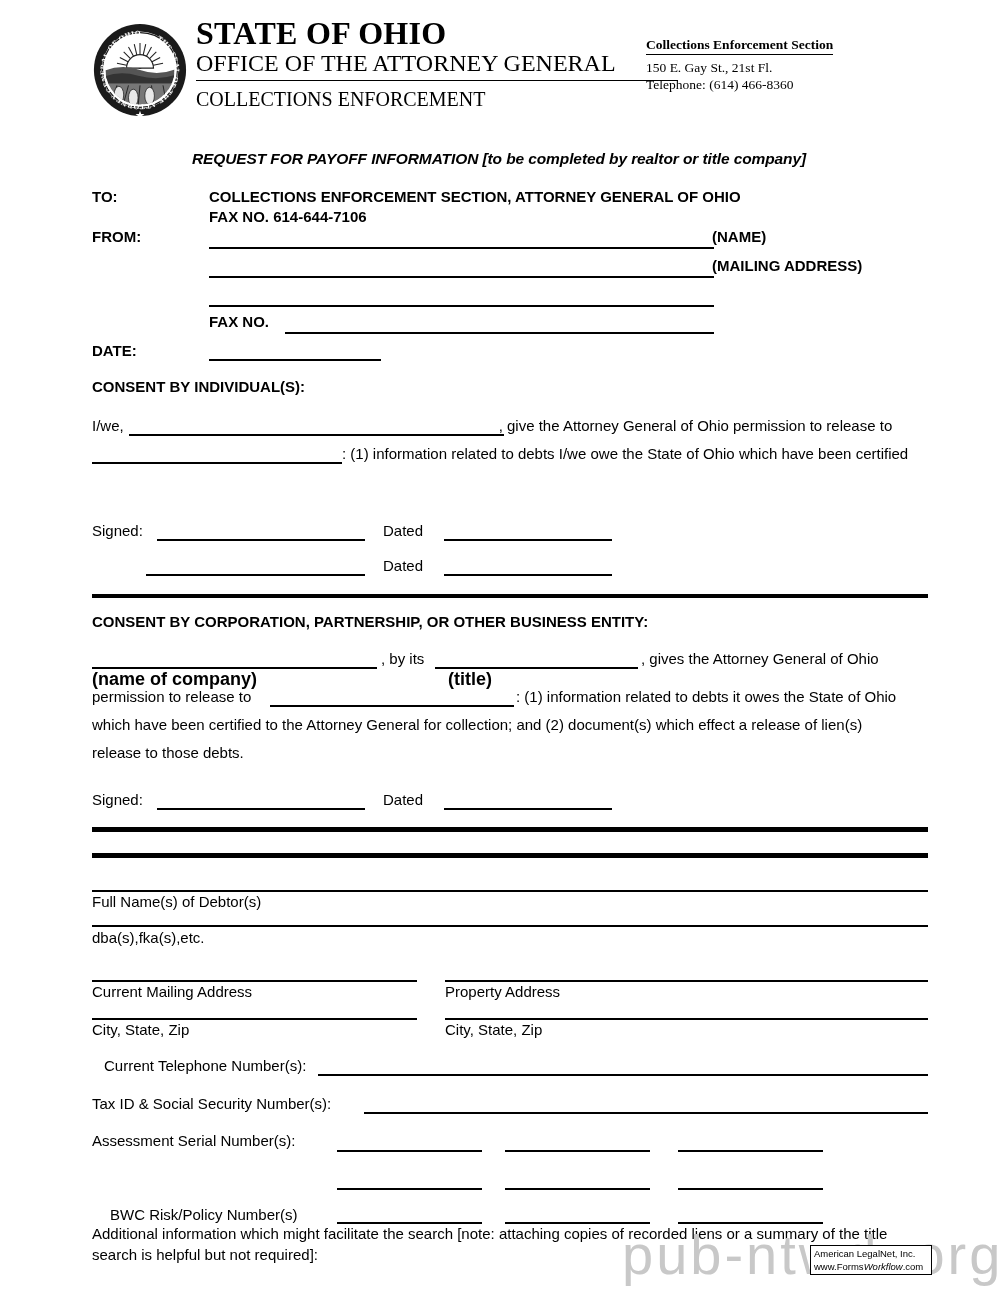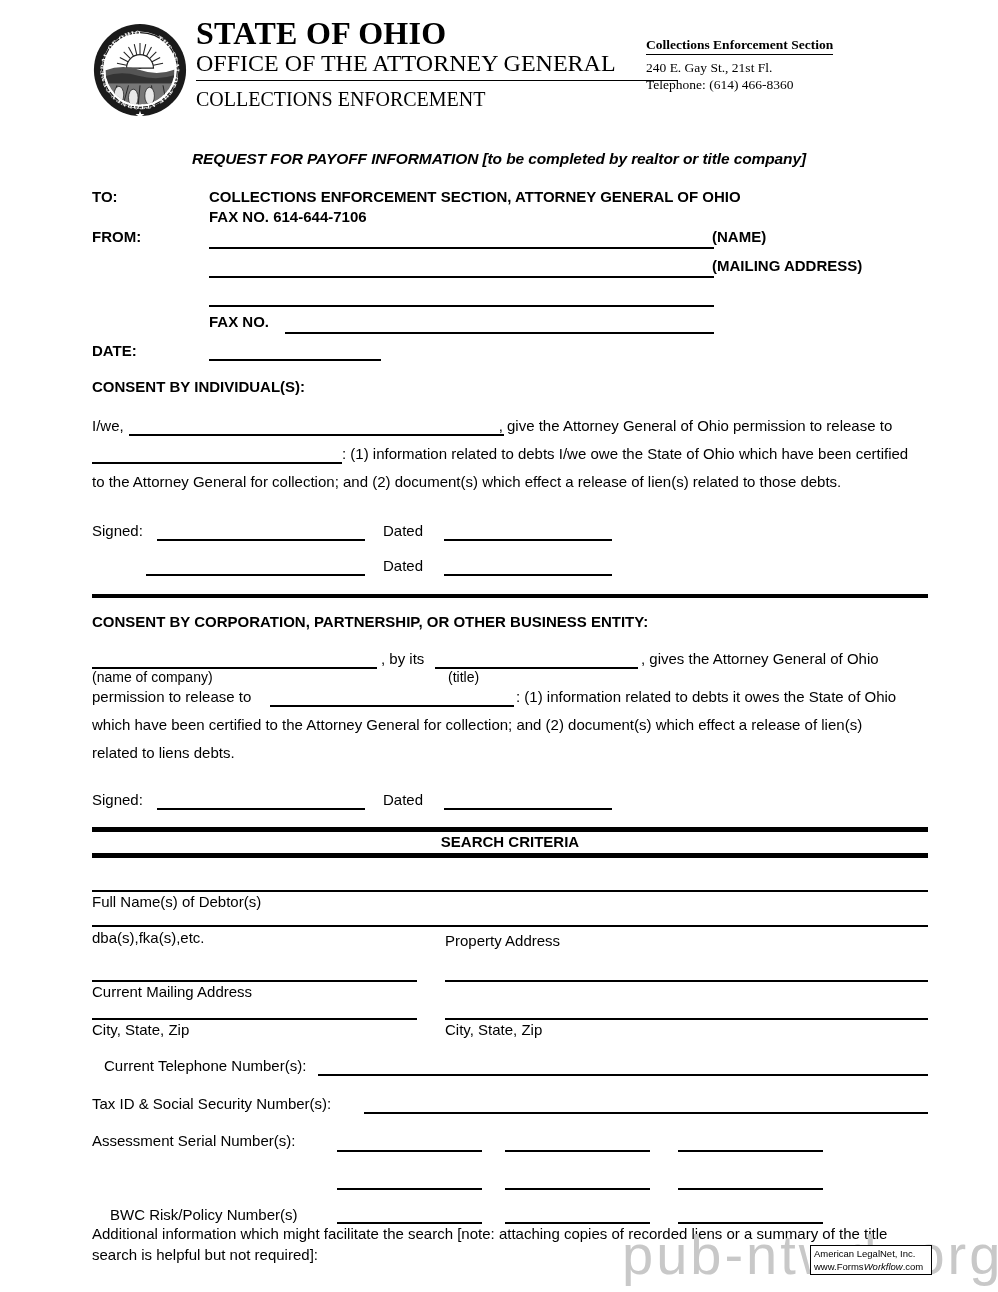--- a/index.html
+++ b/index.html
@@ -151,22 +151,23 @@
   #cc-name-sub   { left: 92px;  top: 669px; }
   #cc-title-sub  { left: 448px; top: 669px; }
   #cc-line2a     { left: 92px;  top: 688px; }
   #cc-line2-rule { left: 270px; top: 705px; width: 244px; height: 1.5px; }
   #cc-line2b     { left: 516px; top: 688px; }
   #cc-line3      { left: 92px;  top: 716px; }
   #cc-line4      { left: 92px;  top: 744px; }
 
   .sub-label {
     position: absolute;
-    font-size: 14px;
-    white-space: nowrap;
+    font-size: 18px;
+    white-space: nowrap;
+    font-weight: bold;
   }
 
   
   #sig3-signed { left: 92px;  top: 791px; }
   #sig3-dated  { left: 383px; top: 791px; }
   #sig3-rule   { left: 157px; top: 808px; width: 208px; height: 1.5px; }
   #sig3-d-rule { left: 444px; top: 808px; width: 168px; height: 1.5px; }
 
   
   #sc-bar-top    { left: 92px; top: 827px; width: 836px; height: 5px; }
@@ -187,21 +188,21 @@
   }
 
   #f1-rule   { left: 92px; top: 890px; width: 836px; }
   #f1-label  { left: 92px; top: 893px; }
   #f2-rule   { left: 92px; top: 925px; width: 836px; }
   #f2-label  { left: 92px; top: 929px; }
 
   #f3-rule   { left: 92px;  top: 980px; width: 325px; }
   #f3-label  { left: 92px;  top: 983px; }
   #f4-rule   { left: 445px; top: 980px; width: 483px; }
-  #f4-label  { left: 445px; top: 932px; }
+  #f4-label  { left: 445px; top: 983px; }
 
   #f5-rule   { left: 92px;  top: 1018px; width: 325px; }
   #f5-label  { left: 92px;  top: 1021px; }
   #f6-rule   { left: 445px; top: 1018px; width: 483px; }
   #f6-label  { left: 445px; top: 1021px; }
 
   #f7-label  { left: 104px;  top: 1057px; }
   #f7-rule   { left: 318px; top: 1074px; width: 610px; }
 
   #f8-label  { left: 92px;  top: 1095px; }
@@ -314,21 +315,21 @@
 
     <div class="agency-lines">
       <div class="agency-l1">STATE OF OHIO</div>
       <div class="agency-l2">OFFICE OF THE ATTORNEY GENERAL</div>
       <div class="agency-l3">COLLECTIONS ENFORCEMENT</div>
     </div>
   </div>
 
   <div class="abs" id="address-block">
     <div id="address-heading">Collections Enforcement Section</div>
-    <div class="addr-line">240 E. Gay St., 21st Fl.</div>
+    <div class="addr-line">150 E. Gay St., 21st Fl.</div>
     <div class="addr-line">Telephone: (614) 466-8360</div>
   </div>
 
   <div class="abs" id="form-title">REQUEST FOR PAYOFF INFORMATION [to be completed by realtor or title company]</div>
 
   <div class="abs lbl-bold" id="to-label">TO:</div>
   <div class="abs lbl-bold" id="to-line1">COLLECTIONS ENFORCEMENT SECTION,  ATTORNEY GENERAL OF OHIO</div>
   <div class="abs lbl-bold" id="to-line2">FAX NO. 614-644-7106</div>
 
   <div class="abs lbl-bold" id="from-label">FROM:</div>
@@ -350,21 +351,20 @@
   <div class="body-text" id="ci-line1">
     <span>I/we,</span><span style="display:inline-block;width:375px"></span><span>, give the Attorney General of Ohio permission to release to</span>
   </div>
   <div class="rule" id="ci-rule-1"></div>
 
   <div class="body-text" id="ci-line2">
     <span style="display:inline-block;width:250px"></span><span>: (1) information related to debts I/we owe the State of Ohio which have been certified</span>
   </div>
   <div class="rule" id="ci-rule-2"></div>
 
-  <div class="body-text" id="ci-line3">to the Attorney General for collection; and (2) document(s) which effect a release of lien(s) related to those debts.</div>
 
   <div class="body-text" id="sig1-signed">Signed:</div>
   <div class="rule" id="sig1-rule"></div>
   <div class="body-text" id="sig1-dated">Dated</div>
   <div class="rule" id="sig1-d-rule"></div>
 
   <div class="rule" id="sig2-rule"></div>
   <div class="body-text" id="sig2-dated">Dated</div>
   <div class="rule" id="sig2-d-rule"></div>
 
@@ -377,29 +377,28 @@
   <div class="rule" id="cc-line1b-rule"></div>
   <div class="body-text" id="cc-gives">, gives the Attorney General of Ohio</div>
   <div class="sub-label" id="cc-name-sub">(name of company)</div>
   <div class="sub-label" id="cc-title-sub">(title)</div>
 
   <div class="body-text" id="cc-line2a">permission to release to</div>
   <div class="rule" id="cc-line2-rule"></div>
   <div class="body-text" id="cc-line2b">: (1) information related to debts it owes the State of Ohio</div>
 
   <div class="body-text" id="cc-line3">which have been certified to the Attorney General for collection; and (2) document(s) which effect a release of lien(s)</div>
-  <div class="body-text" id="cc-line4">related to liens debts.</div>
+  <div class="body-text" id="cc-line4">release to those debts.</div>
 
   <div class="body-text" id="sig3-signed">Signed:</div>
   <div class="rule" id="sig3-rule"></div>
   <div class="body-text" id="sig3-dated">Dated</div>
   <div class="rule" id="sig3-d-rule"></div>
 
   <div class="rule" id="sc-bar-top"></div>
-  <div class="abs" id="sc-title">SEARCH CRITERIA</div>
   <div class="rule" id="sc-bar-bottom"></div>
 
   <div class="field-rule" id="f1-rule"></div>
   <div class="field-label" id="f1-label">Full Name(s) of Debtor(s)</div>
 
   <div class="field-rule" id="f2-rule"></div>
   <div class="field-label" id="f2-label">dba(s),fka(s),etc.</div>
 
   <div class="field-rule" id="f3-rule"></div>
   <div class="field-label" id="f3-label">Current Mailing Address</div>

